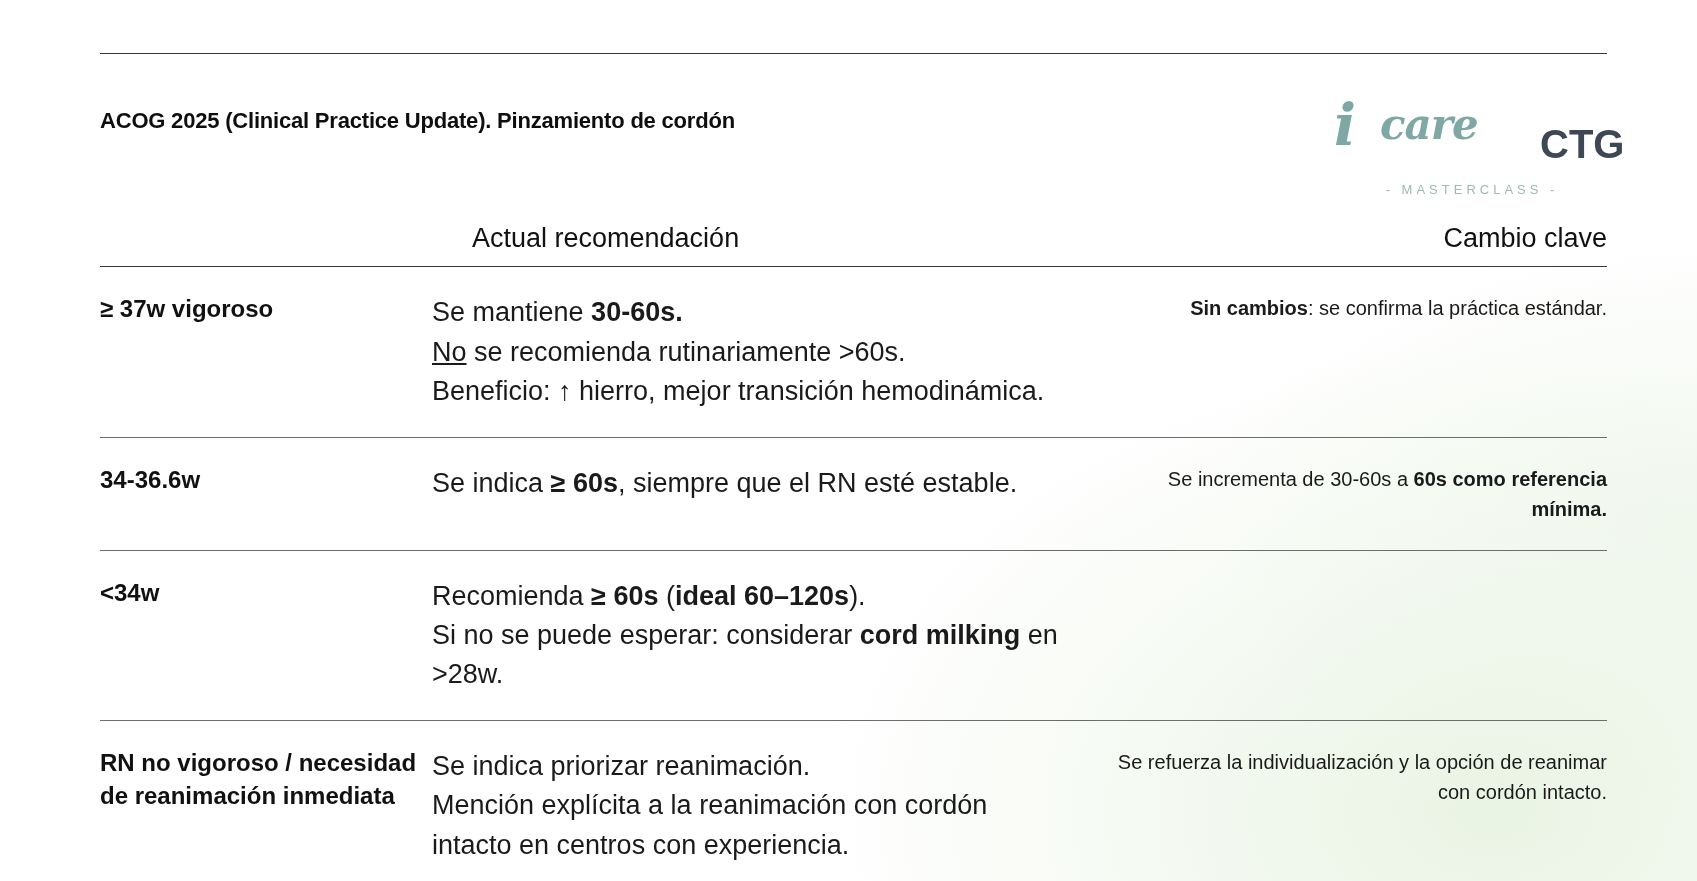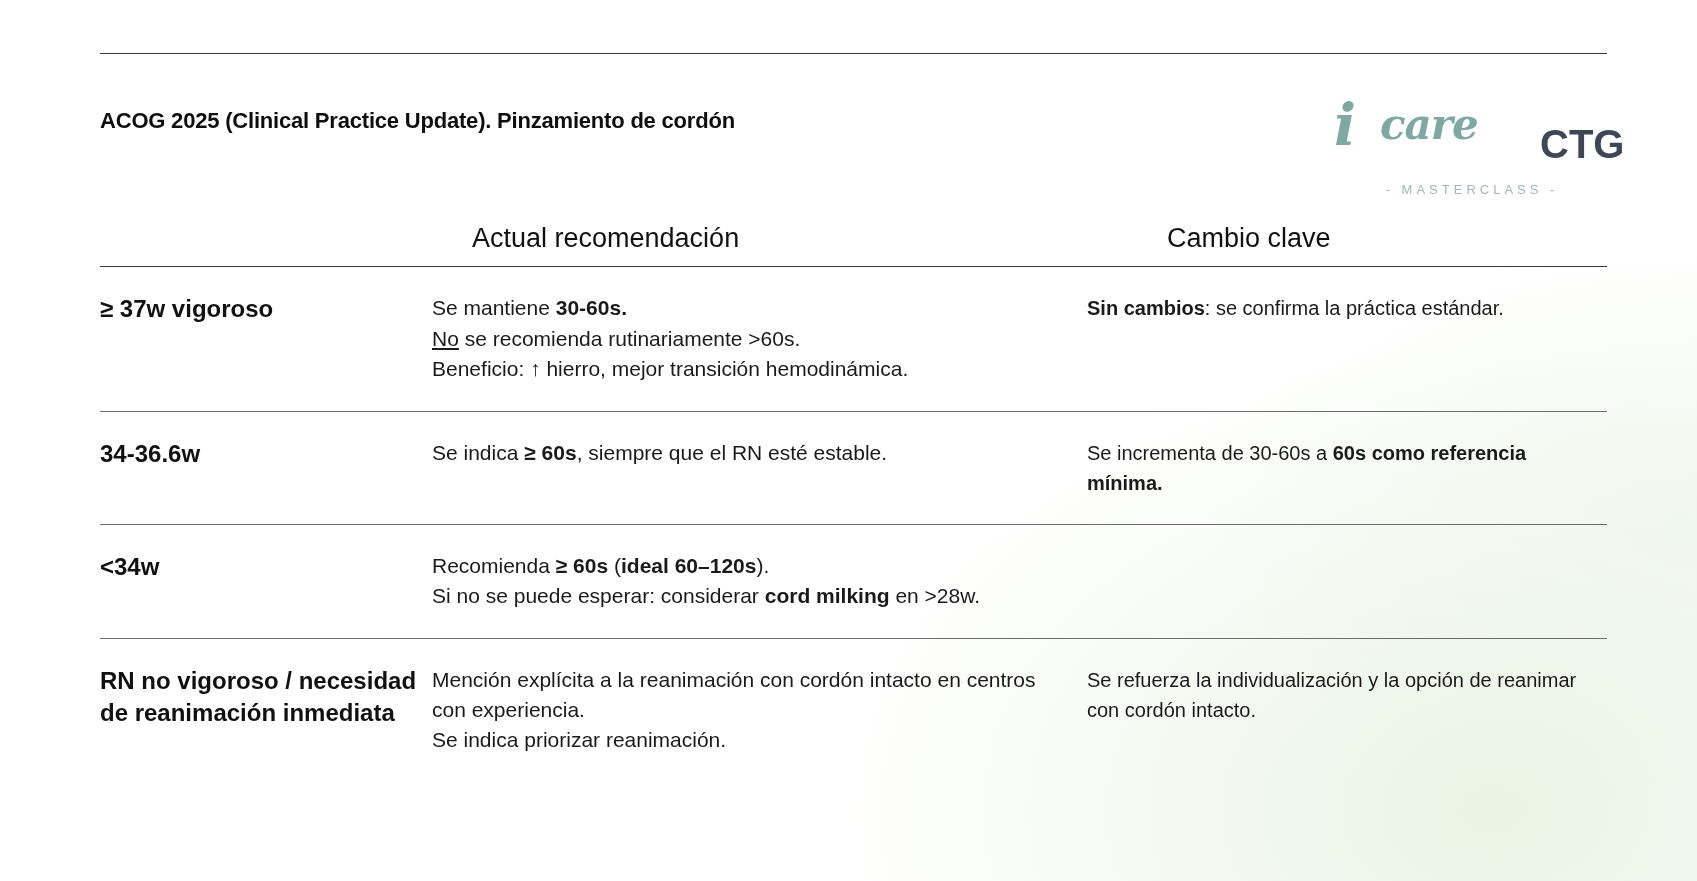--- a/index.html
+++ b/index.html
@@ -117,21 +117,21 @@
     left: 100px;
     top: 222px;
     width: 1507px;
   }
   .row {
     display: flex;
     align-items: flex-start;
   }
   .col-a { width: 332px; flex: 0 0 332px; padding-right: 14px; box-sizing: border-box; }
   .col-b { width: 655px; flex: 0 0 655px; padding-right: 24px; box-sizing: border-box; }
-  .col-c { flex: 1 1 auto; box-sizing: border-box; }
+  .col-c { flex: 1 1 auto; box-sizing: border-box; text-align: right; }
 
   
   .head-row { padding-bottom: 12px; gap: 40px; }
   .head-cell {
     font-size: 27px;
     color: #111111;
     line-height: 1.2;
   }
 
   .rule {
@@ -145,21 +145,21 @@
     padding-top: 26px;
     padding-bottom: 26px;
   }
   .label {
     font-size: 24px;
     font-weight: bold;
     color: #111111;
     line-height: 1.35;
   }
   .cell-text {
-    font-size: 21px;
+    font-size: 27px;
     color: #1a1a1a;
     line-height: 1.45;
   }
   .cell-text .line { display: block; }
   .cell-text b { font-weight: bold; }
   .cell-text u { text-decoration: underline; text-underline-offset: 2px; }
 
   .col-c .cell-text { font-size: 20px; line-height: 1.5; }
 </style>
 </head>
@@ -238,22 +238,22 @@
             </div>
           </div>
         </div>
         <div class="rule thin"></div>
         <div class="row body-row">
           <div class="col-a">
             <div class="label">RN no vigoroso / necesidad de reanimación inmediata</div>
           </div>
           <div class="col-b">
             <div class="cell-text">
+              <span class="line"><span>Se indica priorizar reanimación.</span></span>
               <span class="line"><span>Mención explícita a la reanimación con cordón intacto en centros con experiencia.</span></span>
-              <span class="line"><span>Se indica priorizar reanimación.</span></span>
             </div>
           </div>
           <div class="col-c">
             <div class="cell-text">
               <span class="line"><span>Se refuerza la individualización y la opción de reanimar con cordón intacto.</span></span>
             </div>
           </div>
         </div>
       </div>
 

